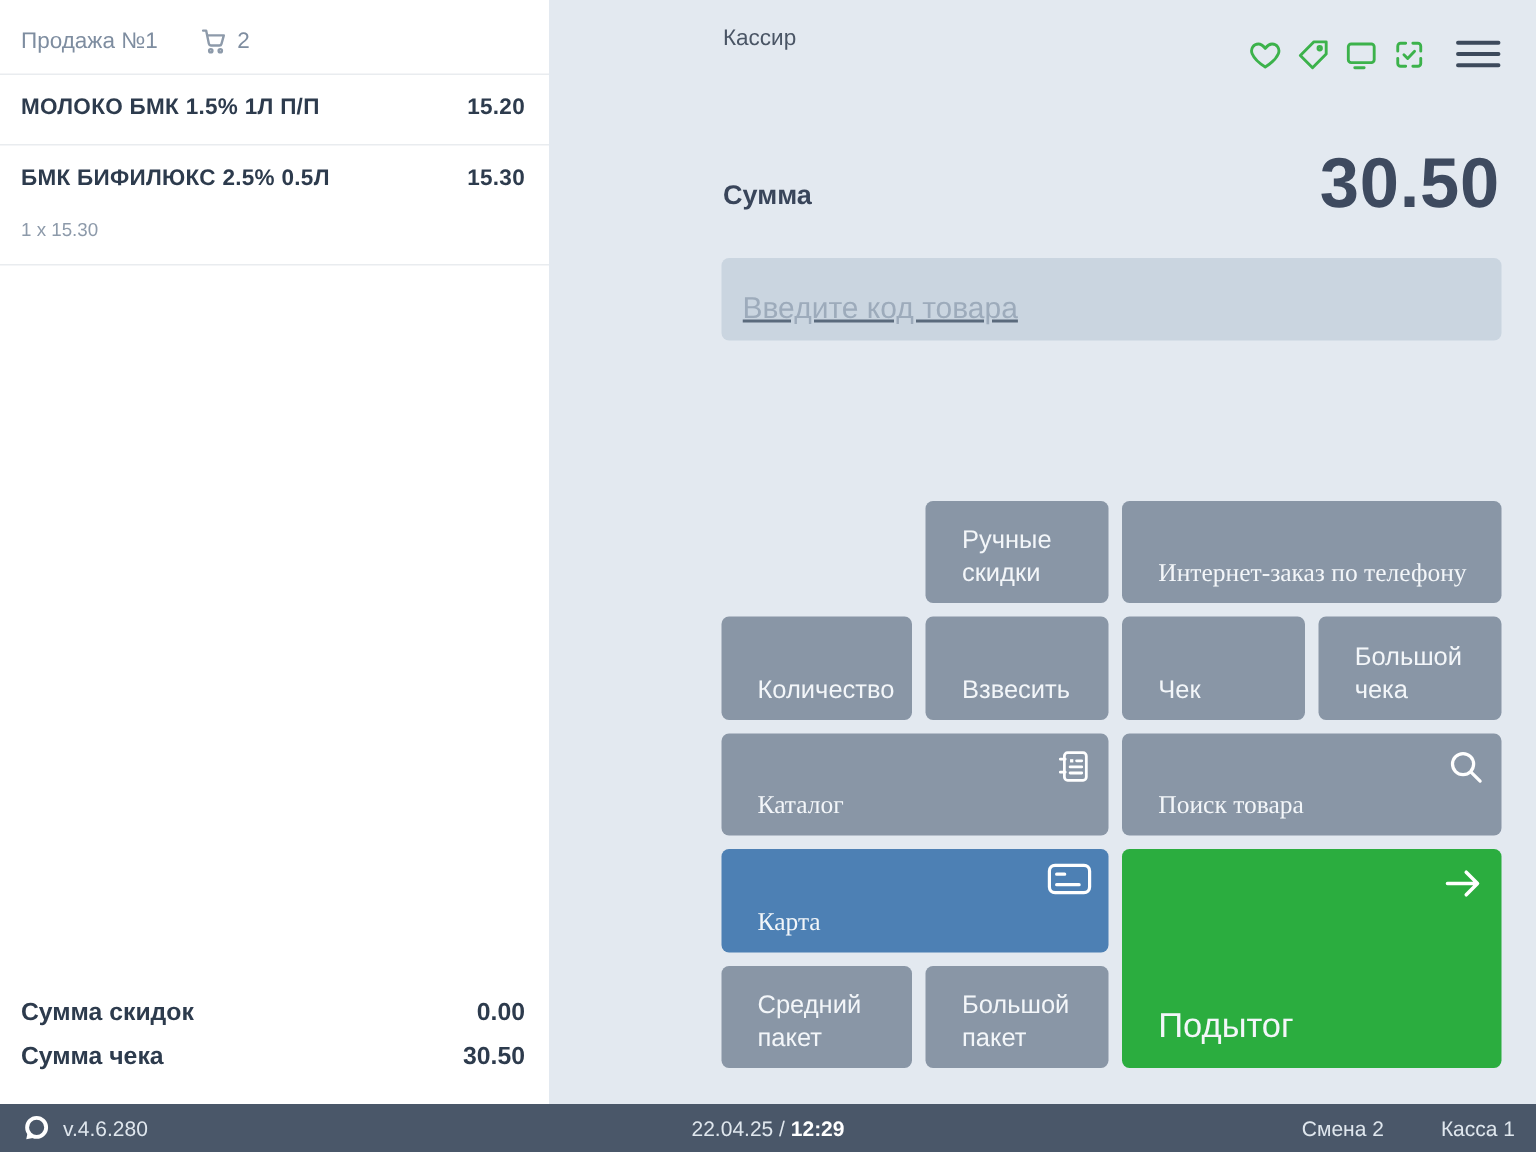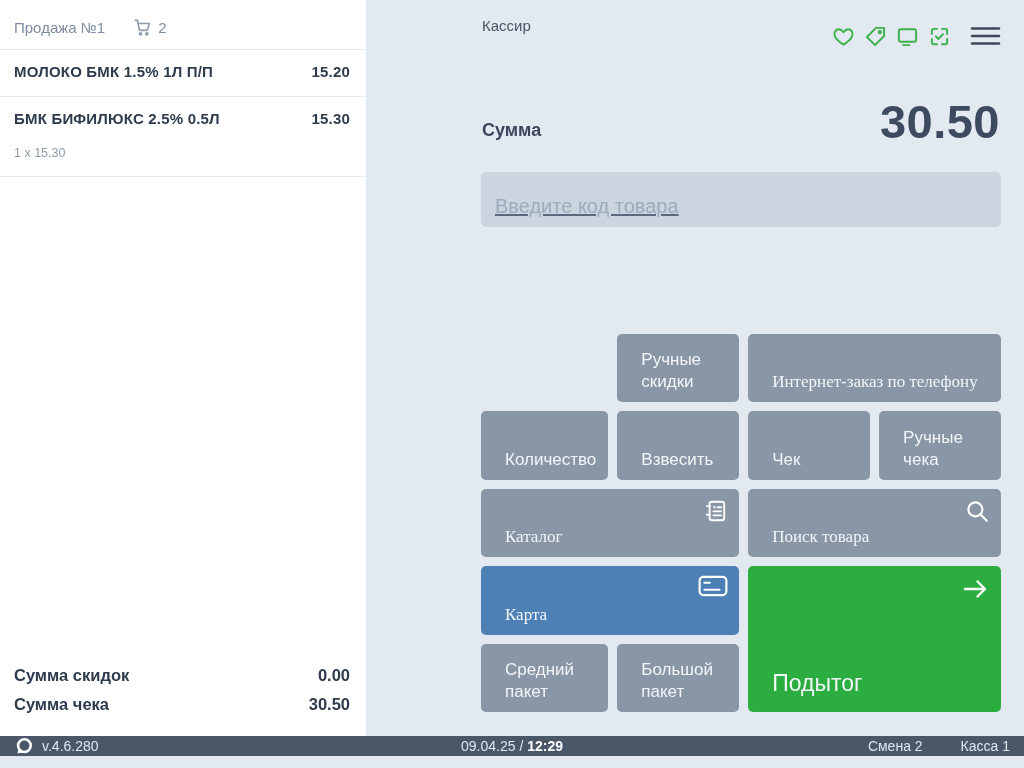--- a/index.html
+++ b/index.html
@@ -40,21 +40,21 @@
          display:flex; align-items:flex-end; padding:8px 12px 9px 24px; position:relative;
          cursor:pointer; border:none; text-align:left; font-family:"Liberation Sans",sans-serif; }
   .btn .corner-icon { position:absolute; top:9px; right:11px; display:flex; color:#ffffff; }
   .span2 { grid-column:span 2;font-family:Liberation Serif, serif; }
   .btn-card { background:#4d80b4; }
   .btn-subtotal { background:#2bad3f; grid-column:3 / span 2; grid-row:4 / span 2;
                   font-size:23px; padding-bottom:13px; }
   .cell-empty { background:transparent; }
 
   
-  .status-bar { position:absolute; left:0; top:736px; width:1024px; height:20px; background:#4a5769;
+  .status-bar { position:absolute; left:0; top:736px; width:1024px; height:32px; background:#4a5769;
                 display:flex; align-items:center; padding:0 14px; font-size:14px; color:#dfe6ed; }
   .sb-left { display:flex; align-items:center; gap:8px; }
   .sb-center { position:absolute; left:50%; transform:translateX(-50%); white-space:nowrap; }
   .sb-center .time { font-weight:bold; color:#ffffff; }
   .sb-right { margin-left:auto; display:flex; gap:38px; }
 </style>
 </head>
 <body>
 
 <div class="left-panel">
@@ -155,21 +155,21 @@
     <button class="btn">
       <span>Количество</span>
     </button>
     <button class="btn">
       <span>Взвесить</span>
     </button>
     <button class="btn">
       <span>Чек</span>
     </button>
     <button class="btn">
-      <span>Ручные чека</span>
+      <span>Большой чека</span>
     </button>
 
     <button class="btn span2">
       <span class="corner-icon">
         <svg width="26" height="26" viewBox="0 0 24 24" fill="none" stroke="currentColor" stroke-width="1.7" stroke-linecap="round" stroke-linejoin="round">
           <rect x="7" y="3.5" width="13.5" height="17" rx="2"></rect>
           <path d="M4.5 7.5h3M4.5 15.5h3"></path>
           <rect x="10.5" y="7.5" width="2" height="2" fill="currentColor" stroke="none"></rect>
           <path d="M14.5 8.5h3.2M10.5 12.3h7.2M10.5 16h7.2"></path>
         </svg>
@@ -219,21 +219,21 @@
   <div class="sb-left">
     <span style="display:flex">
       <svg width="20" height="20" viewBox="0 0 24 24" fill="none">
         <circle cx="12.5" cy="11.5" r="7.6" stroke="#ffffff" stroke-width="3.1"></circle>
         <path d="M4.2 20.9 L11.6 19.6 L5.6 14.2 Z" fill="#ffffff"></path>
       </svg>
     </span>
     <span>v.4.6.280</span>
   </div>
   <div class="sb-center">
-    <span>09.04.25</span>
+    <span>22.04.25</span>
     <span>/</span>
     <span class="time">12:29</span>
   </div>
   <div class="sb-right">
     <span>Смена 2</span>
     <span>Касса 1</span>
   </div>
 </div>
 
 </body></html>

